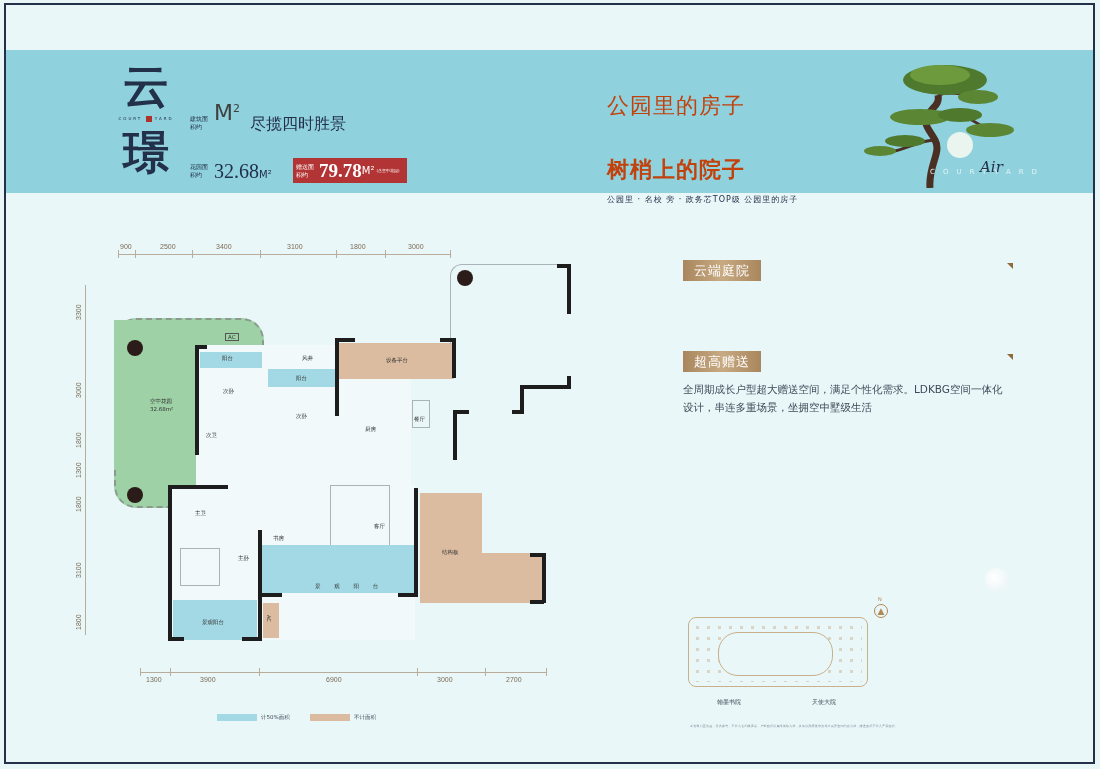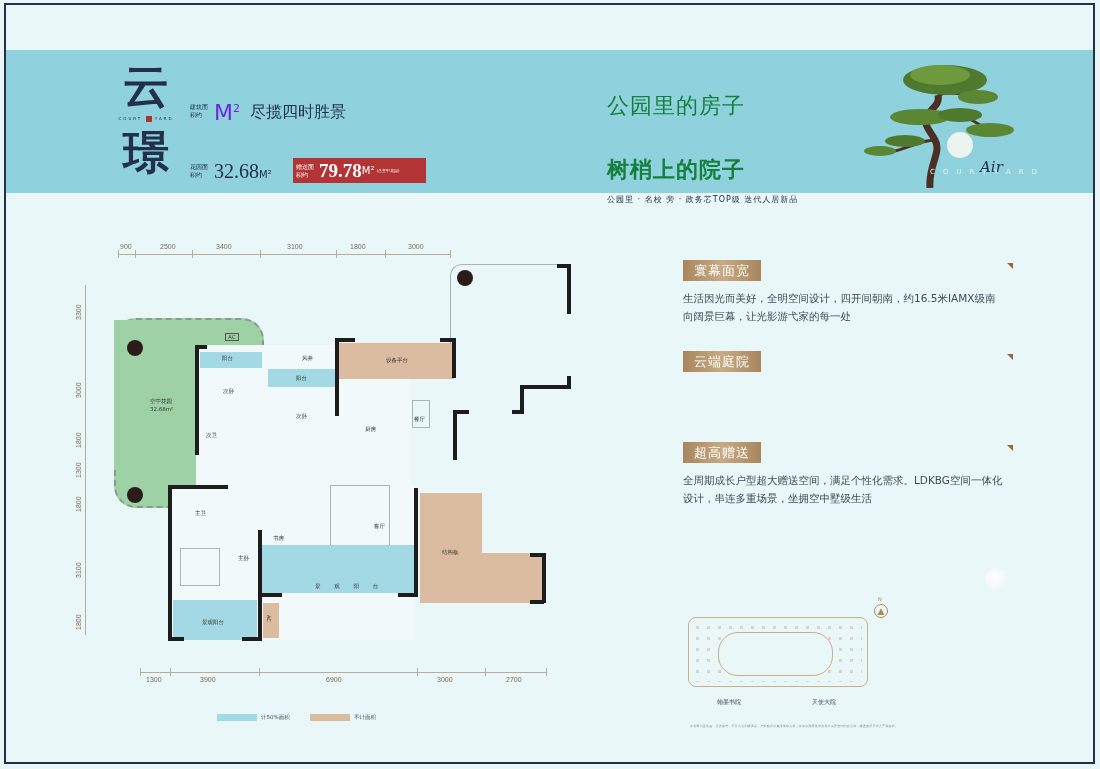--- a/index.html
+++ b/index.html
@@ -6,32 +6,32 @@
   body { width: 1100px; height: 769px; background: #e9f6f7; font-family: "DejaVu Sans", sans-serif; overflow: hidden; position: relative; }
   .frame { position: absolute; left: 4px; top: 3px; width: 1091px; height: 761px; border: 2px solid #23304a; background: #eaf7f8; }
   .header-band { position: absolute; left: 0; top: 45px; width: 1087px; height: 143px; background: #8fd1dc; }
   .brand { position: absolute; left: 116px; top: 58px; width: 60px; }
   .brand-char { font-size: 46px; font-weight: bold; color: #23304a; line-height: 56px; display: block; text-align: center; }
   .brand-sub { font-size: 4px; color: #23304a; letter-spacing: 2px; text-align: center; margin: 2px 0; white-space: nowrap; }
   .brand-sub .seal { display: inline-block; width: 6px; height: 6px; background: #b0302c; vertical-align: middle; }
   .area-main { position: absolute; left: 190px; top: 100px; display: flex; align-items: flex-end; }
   .area-label { font-size: 6px; color: #23304a; line-height: 8px; width: 20px; margin-right: 4px; margin-bottom: 10px; }
   .area-num { font-family: "Liberation Sans", sans-serif; font-size: 52px; color: #23304a; line-height: 50px; letter-spacing: -1px; }
-  .area-unit { font-size: 22px; color: #6d28d9; margin-bottom: 4px; }
+  .area-unit { font-size: 22px; color: #404040; margin-bottom: 16px; }
   .area-unit sup { font-size: 11px; }
   .room-type { font-size: 16px; color: #23304a; margin-left: 10px; margin-bottom: 6px; }
   .garden { position: absolute; left: 190px; top: 160px; display: flex; align-items: flex-end; }
   .garden-num { font-family: "Liberation Serif", serif; font-size: 20px; color: #23304a; }
-  .gift { position: absolute; left: 293px; top: 158px; width: 133px; height: 25px; background: #b23434; display: flex; align-items: center; padding: 0 3px; }
+  .gift { position: absolute; left: 293px; top: 158px; width: 114px; height: 25px; background: #b23434; display: flex; align-items: center; padding: 0 3px; }
   .gift .area-label { color: #fff; margin: 0 3px 0 0; }
   .gift-num { font-family: "Liberation Serif", serif; font-size: 19px; color: #fff; font-weight: bold; }
   .gift-unit { font-size: 10px; color: #fff; }
   .gift-note { font-size: 4px; color: #fff; margin-left: 2px; }
   .slogan { position: absolute; left: 607px; top: 88px; }
-  .slogan-line { font-size: 22px; color: #15803d; line-height: 36px; letter-spacing: 1px; }
+  .slogan-line { font-size: 22px; color: #c2410c; line-height: 36px; letter-spacing: 1px; }
   .slogan-line.bold { font-weight: bold; margin-top: 28px; }
   .slogan-sub { font-size: 8px; color: #23304a; margin-top: 6px; letter-spacing: 1px; }
   .tree { position: absolute; left: 850px; top: 45px; width: 190px; height: 143px; }
   .courtyard { position: absolute; left: 930px; top: 168px; font-size: 7px; letter-spacing: 8px; color: #e3f3f5; }
   .air { position: absolute; left: 980px; top: 158px; font-family: "DejaVu Serif", serif; font-style: italic; font-size: 15px; color: #23304a; }
 
   .features { position: absolute; left: 683px; top: 260px; width: 340px; }
   .feature { position: relative; margin-bottom: 27px; height: 64px; }
   .feature-tag { display: inline-block; background: linear-gradient(90deg,#a9865d,#c7aa83,#a9865d); color: #fff; font-size: 13px; padding: 2px 11px; height: 21px; line-height: 17px; letter-spacing: 1px; }
   .feature-desc { font-size: 10.5px; color: #3f4a58; line-height: 18px; margin-top: 8px; width: 320px; }
@@ -98,21 +98,21 @@
 <div class="gift">
   <div class="area-label">赠送面积约</div>
   <span class="gift-num">79.78</span>
   <span class="gift-unit">M²</span>
   <span class="gift-note">(含空中花园)</span>
 </div>
 
 <div class="slogan">
   <div class="slogan-line">公园里的房子</div>
   <div class="slogan-line bold">树梢上的院子</div>
-  <div class="slogan-sub">公园里 · 名校 旁 · 政务芯TOP级 迭代人居新品</div>
+  <div class="slogan-sub">公园里 · 名校 旁 · 政务芯TOP级 公园里的房子</div>
 </div>
 
 <svg class="tree" viewBox="0 0 190 143">
   <circle cx="110" cy="100" r="13" fill="#f3f8f0" opacity="0.9"></circle>
   <path d="M80 143 C78 120 92 108 85 95 C80 85 72 80 78 70 C82 62 90 60 88 50" stroke="#4a2f23" stroke-width="7" fill="none"></path>
   <path d="M85 95 C70 95 55 105 40 107" stroke="#4a2f23" stroke-width="3" fill="none"></path>
   <path d="M80 68 C100 65 115 70 130 80" stroke="#4a2f23" stroke-width="3" fill="none"></path>
   <path d="M88 50 C100 45 120 50 140 55" stroke="#4a2f23" stroke-width="3" fill="none"></path>
   <ellipse cx="95" cy="35" rx="42" ry="15" fill="#4f7a2e"></ellipse>
   <ellipse cx="90" cy="30" rx="30" ry="10" fill="#6c9a3c"></ellipse>
@@ -120,25 +120,20 @@
   <ellipse cx="70" cy="72" rx="30" ry="8" fill="#5b8633"></ellipse>
   <ellipse cx="110" cy="70" rx="22" ry="7" fill="#4f7a2e"></ellipse>
   <ellipse cx="140" cy="85" rx="24" ry="7" fill="#5b8633"></ellipse>
   <ellipse cx="55" cy="96" rx="20" ry="6" fill="#4f7a2e"></ellipse>
   <ellipse cx="30" cy="106" rx="16" ry="5" fill="#5b8633"></ellipse>
 </svg>
 <div class="courtyard">COURTYARD</div>
 <div class="air">Air</div>
 
 <div class="features">
-  <div class="feature">
-    <span class="feature-tag">寰幕面宽</span>
-    <span class="feature-mark"></span>
-    <div class="feature-desc">生活因光而美好，全明空间设计，四开间朝南，约16.5米IAMX级南向阔景巨幕，让光影游弋家的每一处</div>
-  </div>
   <div class="feature">
     <span class="feature-tag">云端庭院</span>
     <span class="feature-mark"></span>
   </div>
   <div class="feature">
     <span class="feature-tag">超高赠送</span>
     <span class="feature-mark"></span>
     <div class="feature-desc">全周期成长户型超大赠送空间，满足个性化需求。LDKBG空间一体化设计，串连多重场景，坐拥空中墅级生活</div>
   </div>
 </div>

